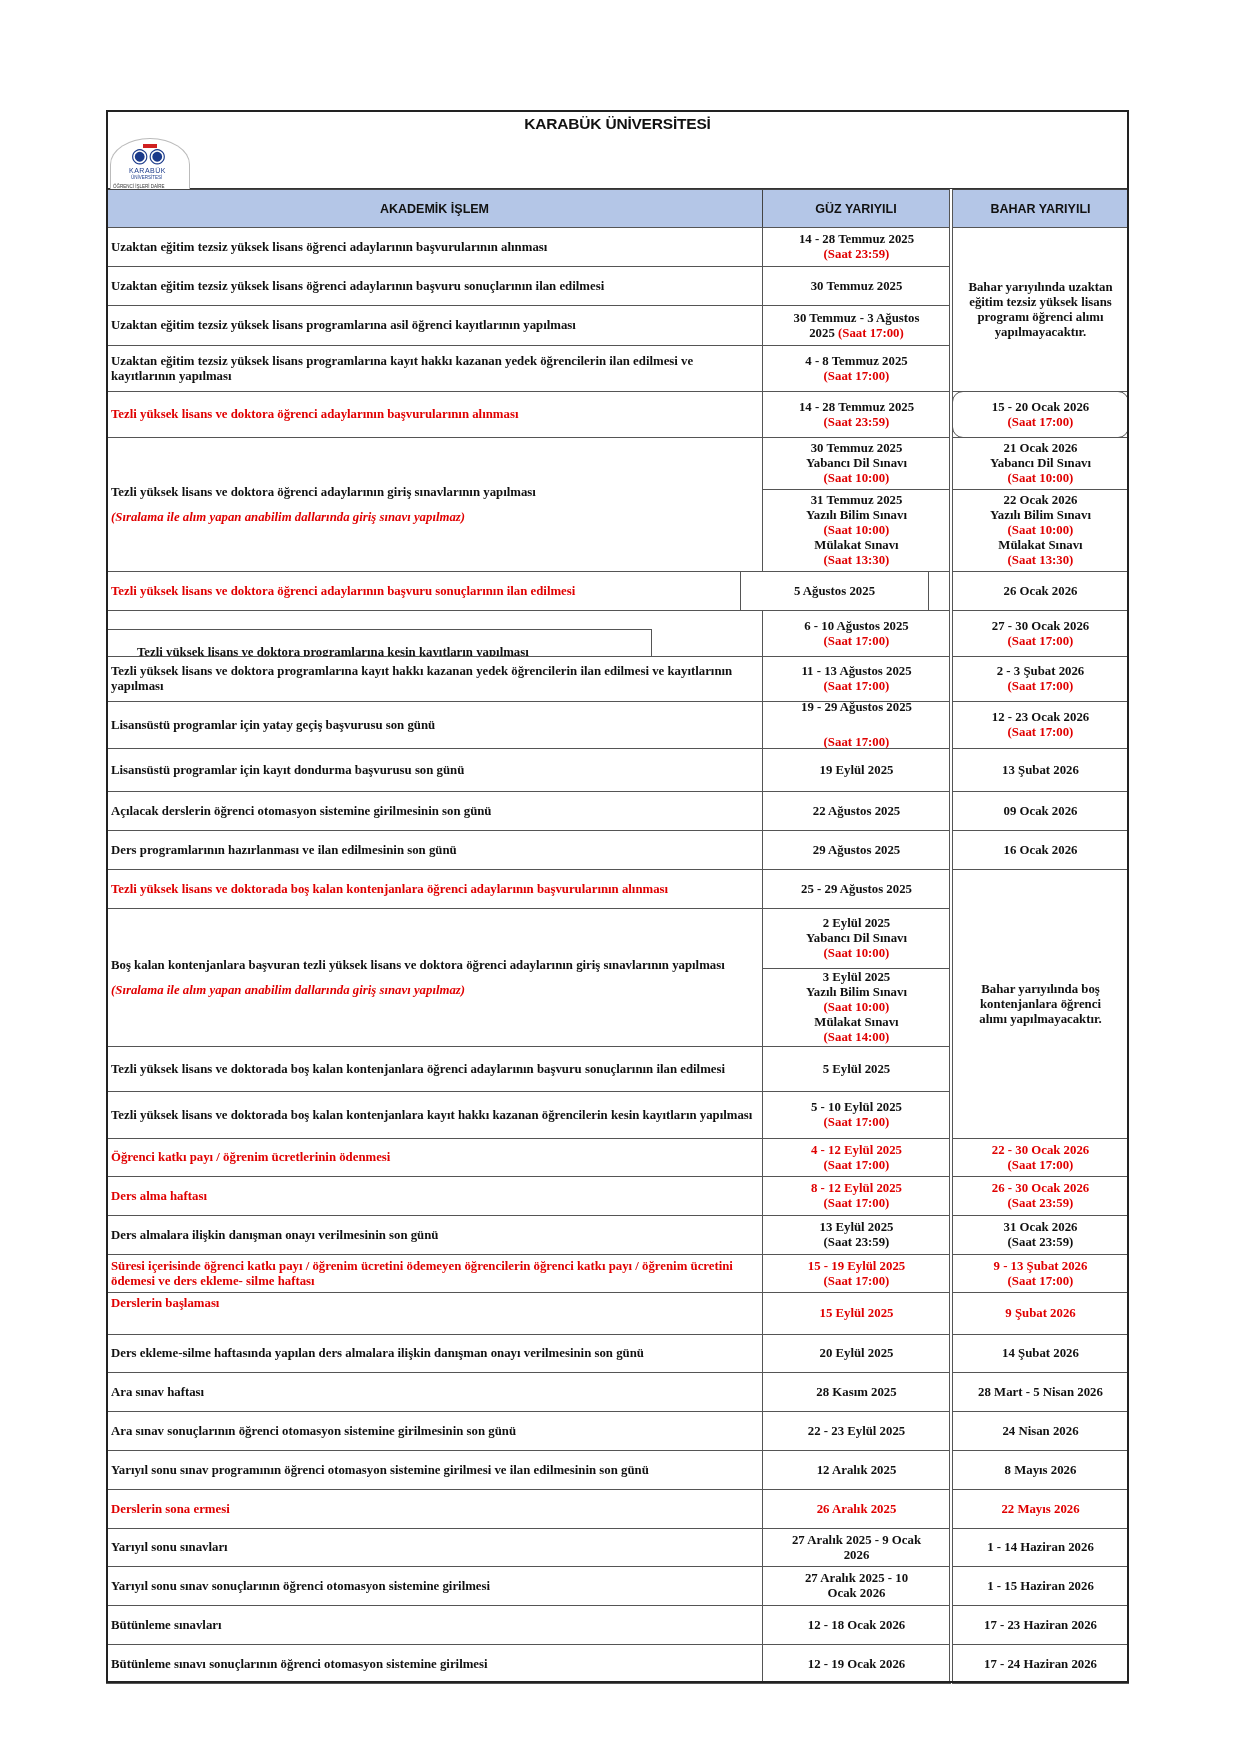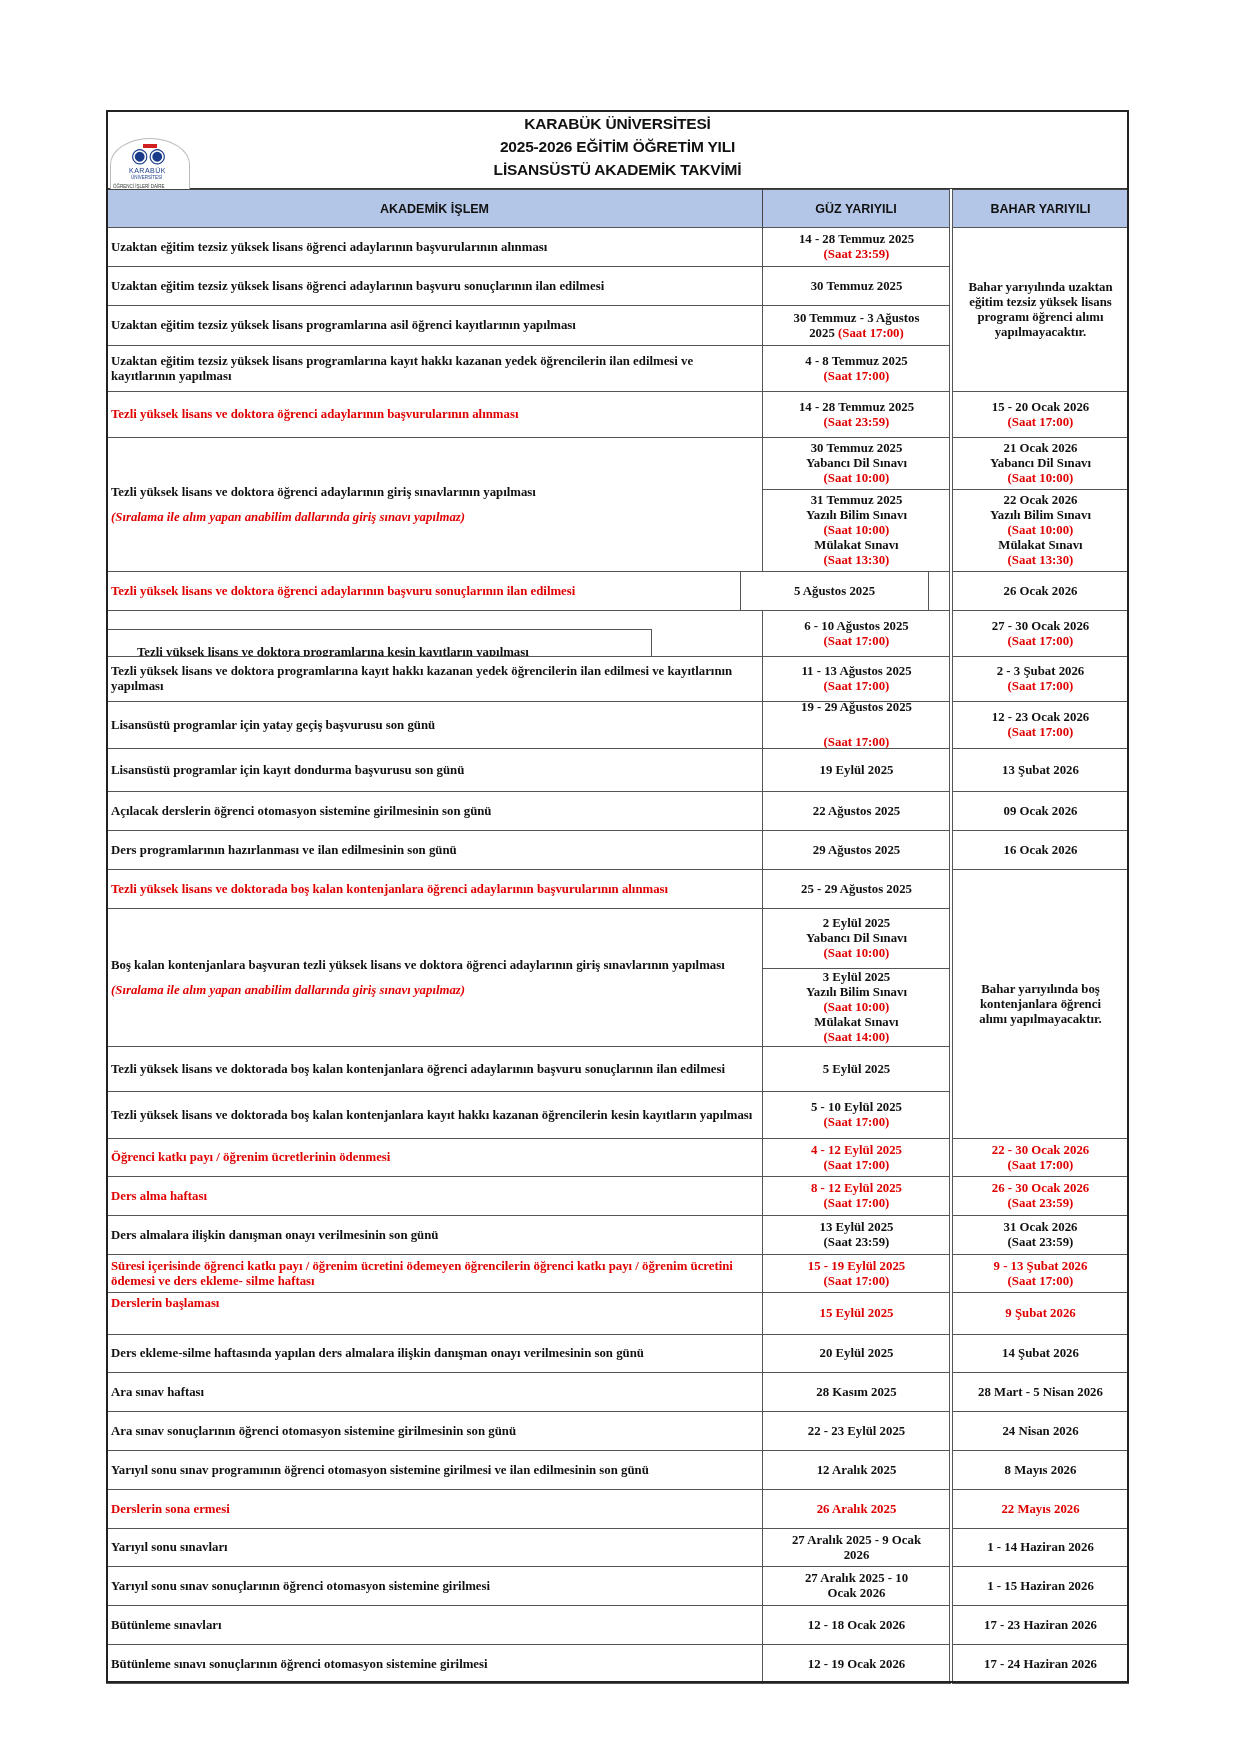--- a/index.html
+++ b/index.html
@@ -45,22 +45,20 @@
     position: absolute; left: 106px; top: 110px; width: 1023px; height: 1573px;
     border: 2px solid #222; box-sizing: border-box; pointer-events: none;
   }
 </style>
 </head>
 <body>
 
 <div id="doc">
   <div class="title-block">
     <div class="title-line" style="top:3px">KARABÜK ÜNİVERSİTESİ</div>
-    <div class="title-line" style="top:26px">2025-2026 EĞİTİM ÖĞRETİM YILI</div>
-    <div class="title-line" style="top:49px">LİSANSÜSTÜ  AKADEMİK TAKVİMİ</div>
   </div>
   <div class="logo">
     <div class="cap"></div>
     <div class="owl">◉◉</div>
     <div class="lname">KARABÜK</div>
     <div class="lsub">ÜNİVERSİTESİ</div>
     <div class="lfoot">ÖĞRENCİ İŞLERİ DAİRE</div>
   </div>
 
   <div class="hdr" style="left:106px; top:189px; width:657px; height:39px;">AKADEMİK İŞLEM</div>
@@ -95,21 +93,21 @@
         <div><span>4 - 8 Temmuz 2025</span></div>
         <div class="red"><span>(Saat 17:00)</span></div>
       </div>
       <div class="cell left" style="left: 106px; top: 391px; width: 657px; height: 47px;">
         <div class="red">Tezli yüksek lisans ve doktora öğrenci adaylarının başvurularının alınması</div>
       </div>
       <div class="cell center" style="left: 762px; top: 391px; width: 189px; height: 47px;">
         <div><span>14 - 28 Temmuz 2025</span></div>
         <div class="red"><span>(Saat 23:59)</span></div>
       </div>
-      <div class="cell center" style="left: 952px; top: 391px; width: 177px; height: 47px;">
+      <div class="cell center" style="left: 952px; top: 391px; width: 177px; height: 47px; border-radius: 11px;">
         <div><span>15 - 20 Ocak 2026</span></div>
         <div class="red"><span>(Saat 17:00)</span></div>
       </div>
       <div class="cell left" style="left: 106px; top: 437px; width: 657px; height: 135px;">
         <div>Tezli yüksek lisans ve doktora öğrenci adaylarının giriş sınavlarının yapılması</div>
         <div class="red italic note">(Sıralama ile alım yapan anabilim dallarında giriş sınavı yapılmaz)</div>
       </div>
       <div class="cell center" style="left: 762px; top: 437px; width: 189px; height: 53px;">
         <div><span>30 Temmuz 2025</span></div>
         <div><span>Yabancı Dil Sınavı</span></div>

